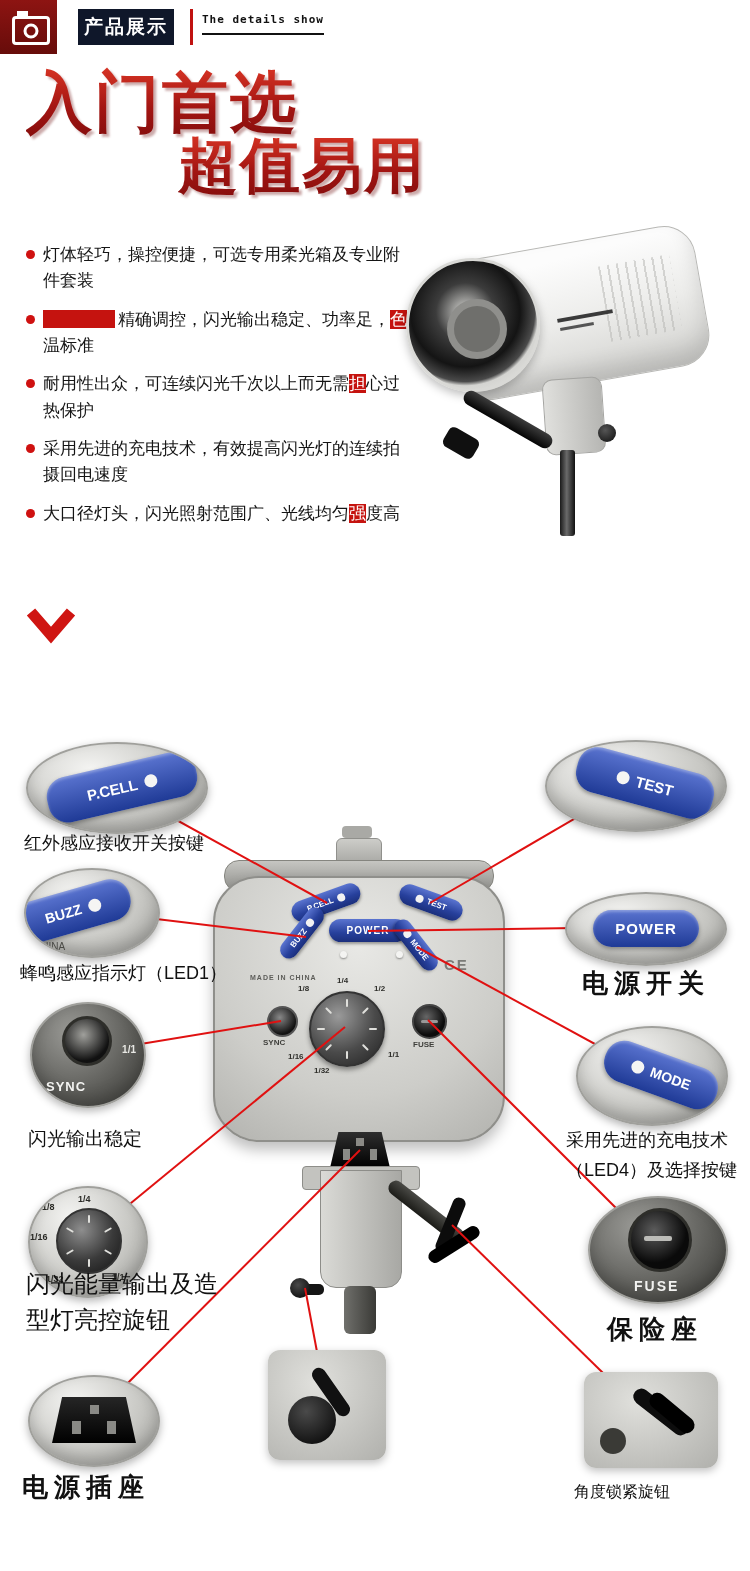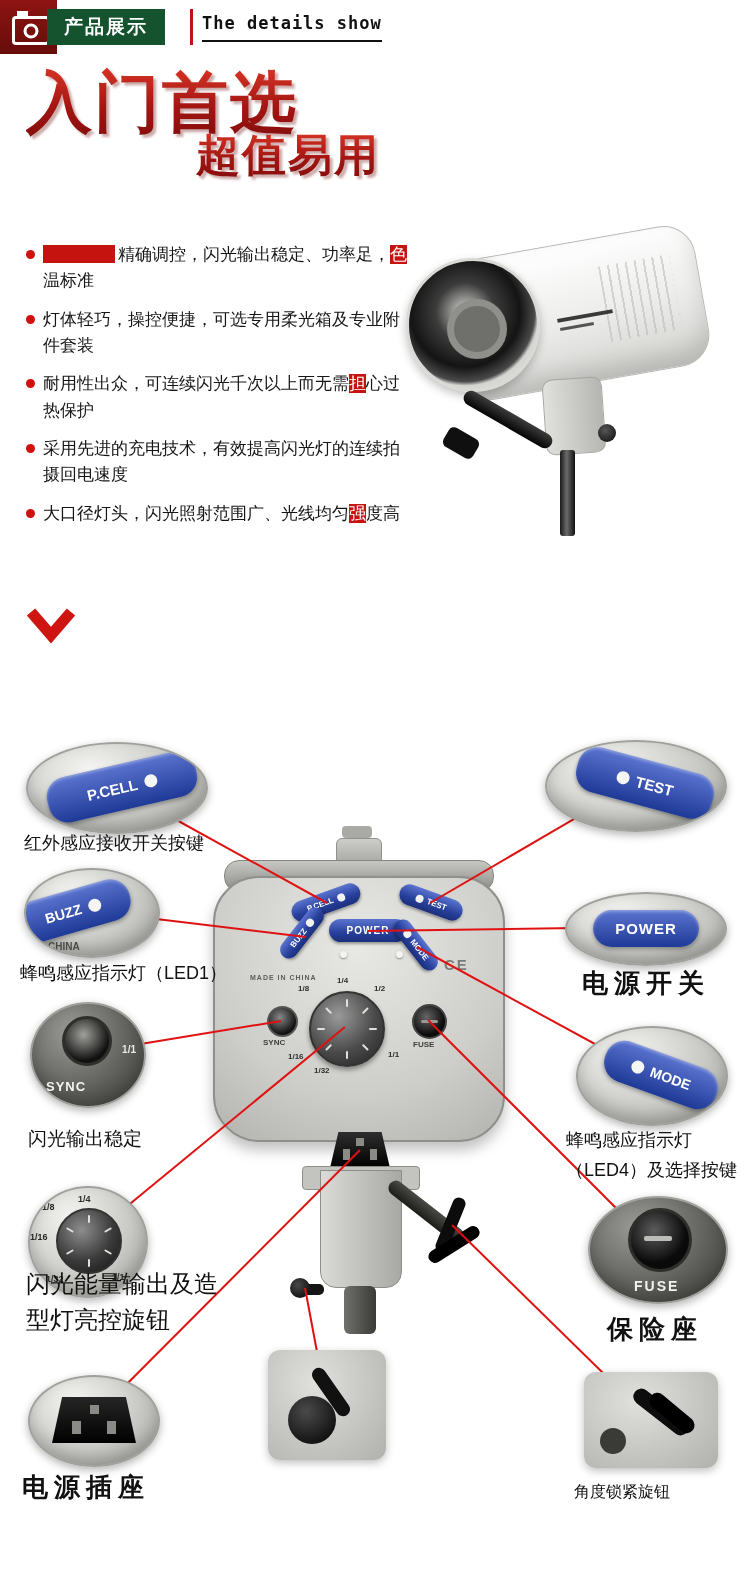--- a/index.html
+++ b/index.html
@@ -37,35 +37,35 @@
 <body>
 
 <div id="page">
 
   <div class="abs" style="left:0;top:0;width:57px;height:54px;background:linear-gradient(180deg,#8d1412,#670c0a)">
     <div style="position:absolute;left:12px;top:16px;width:32px;height:23px;border:3px solid #fff;border-radius:4px">
       <span style="position:absolute;left:50%;top:50%;transform:translate(-50%,-50%);width:9px;height:9px;border:3px solid #fff;border-radius:50%"></span>
       <span style="position:absolute;top:-8px;left:2px;width:11px;height:5px;background:#fff"></span>
     </div>
   </div>
-  <div class="abs" style="left:47px;top:9px;width:118px;height:36px;background:#14532d;color:#fff;font-size:19px;font-weight:bold;letter-spacing:2px;display:flex;align-items:center;justify-content:center">产品展示</div>
+  <div class="abs" style="left:78px;top:9px;width:96px;height:36px;background:#0f172a;color:#fff;font-size:19px;font-weight:bold;letter-spacing:2px;display:flex;align-items:center;justify-content:center">产品展示</div>
   <div class="abs" style="left:190px;top:9px;width:3px;height:36px;background:#c01210"></div>
-  <div class="abs" style="left:202px;top:13px;font-family:'DejaVu Sans Mono',monospace;font-weight:bold;font-size:17px;color:#111;letter-spacing:1px;padding-bottom:7px;border-bottom:2px solid #111">The details show</div>
+  <div class="abs" style="left:202px;top:13px;font-family:'DejaVu Sans Mono',monospace;font-weight:bold;font-size:11px;color:#111;letter-spacing:1px;padding-bottom:7px;border-bottom:2px solid #111">The details show</div>
 
   <div class="abs red-grad" style="left:26px;top:58px;font-size:66px;letter-spacing:2px">入门首选</div>
-  <div class="abs red-grad" style="left:196px;top:126px;font-size:44px;letter-spacing:2px">超值易用</div>
+  <div class="abs red-grad" style="left:178px;top:126px;font-size:60px;letter-spacing:2px">超值易用</div>
 
   <div class="abs" style="left:26px;top:242px;width:382px">
     <div class="feat">
       <span class="bullet"></span>
+      <span>灯体轻巧，操控便捷，可选专用柔光箱及专业附件套装</span>
+    </div>
+    <div class="feat">
+      <span class="bullet"></span>
       <span class="redblock"></span><span>精确调控，闪光输出稳定、功率足，</span><span class="hl">色</span><span>温标准</span>
-    </div>
-    <div class="feat">
-      <span class="bullet"></span>
-      <span>灯体轻巧，操控便捷，可选专用柔光箱及专业附件套装</span>
     </div>
     <div class="feat">
       <span class="bullet"></span>
       <span>耐用性出众，可连续闪光千次以上而无需</span><span class="hl">担</span><span>心过热保护</span>
     </div>
     <div class="feat">
       <span class="bullet"></span>
       <span>采用先进的充电技术，有效提高闪光灯的连续拍摄回电速度</span>
     </div>
     <div class="feat">
@@ -182,21 +182,21 @@
         <span class="bdot"></span>
     </div>
   </div>
   <div class="cap" style="left:24px;top:831px;font-size:18px">红外感应接收开关按键</div>
 
   <div class="bubble" style="left:24px;top:868px;width:132px;height:86px">
     <div class="bband" style="left:-12px;top:20px;width:118px;height:42px;transform:rotate(-16deg);font-size:14px">
       <span>BUZZ</span>
         <span class="bdot"></span>
     </div>
-    <span style="position:absolute;left:22px;bottom:4px;font-size:10px;font-weight:bold;color:#4a4a46">CHINA</span>
+    <span style="position:absolute;left:8px;bottom:4px;font-size:10px;font-weight:normal;color:#4a4a46">CHINA</span>
   </div>
   <div class="cap" style="left:20px;top:961px;font-size:18px">蜂鸣感应指示灯（LED1）</div>
 
   <div class="bubble bubble-dark" style="left:30px;top:1002px;width:112px;height:102px">
     <div style="position:absolute;left:30px;top:12px;width:44px;height:44px;border-radius:50%;background:radial-gradient(circle at 42% 36%,#a0a09c,#111 68%);border:3px solid #2e2e2a"></div>
     <span style="position:absolute;left:14px;bottom:12px;font-size:13px;font-weight:bold;color:#f4f4f2;letter-spacing:1px">SYNC</span>
     <span style="position:absolute;right:8px;top:40px;font-size:10px;font-weight:bold;color:#e8e8e4">1/1</span>
   </div>
   <div class="cap" style="left:28px;top:1126px;font-size:19px">闪光输出稳定</div>
 
@@ -239,21 +239,21 @@
     </div>
   </div>
   <div class="cap cap-big" style="left:582px;top:966px">电源开关</div>
 
   <div class="bubble" style="left:576px;top:1026px;width:148px;height:96px">
     <div class="bband" style="left:24px;top:26px;width:118px;height:42px;transform:rotate(20deg);font-size:14px">
       <span class="bdot"></span>
         <span>MODE</span>
     </div>
   </div>
-  <div class="cap" style="left:566px;top:1126px;width:175px;font-size:18px;line-height:1.65">蜂鸣感应指示灯（LED4）及选择按键</div>
+  <div class="cap" style="left:566px;top:1126px;width:175px;font-size:18px;line-height:1.65">采用先进的充电技术（LED4）及选择按键</div>
 
   <div class="bubble bubble-dark" style="left:588px;top:1196px;width:136px;height:104px">
     <div style="position:absolute;left:38px;top:10px;width:58px;height:58px;border-radius:50%;background:radial-gradient(circle at 40% 34%,#5c5c5c,#0a0a0a 62%);border:3px solid #2e2e2a">
       <span style="position:absolute;left:13px;top:25px;width:28px;height:5px;background:#bcbcb8;border-radius:2px"></span>
     </div>
     <span style="position:absolute;left:44px;bottom:8px;font-size:14px;font-weight:bold;color:#f2f2f0;letter-spacing:2px">FUSE</span>
   </div>
   <div class="cap cap-big" style="left:607px;top:1312px">保险座</div>
 
   <div class="crop" style="left:584px;top:1372px;width:134px;height:96px">

